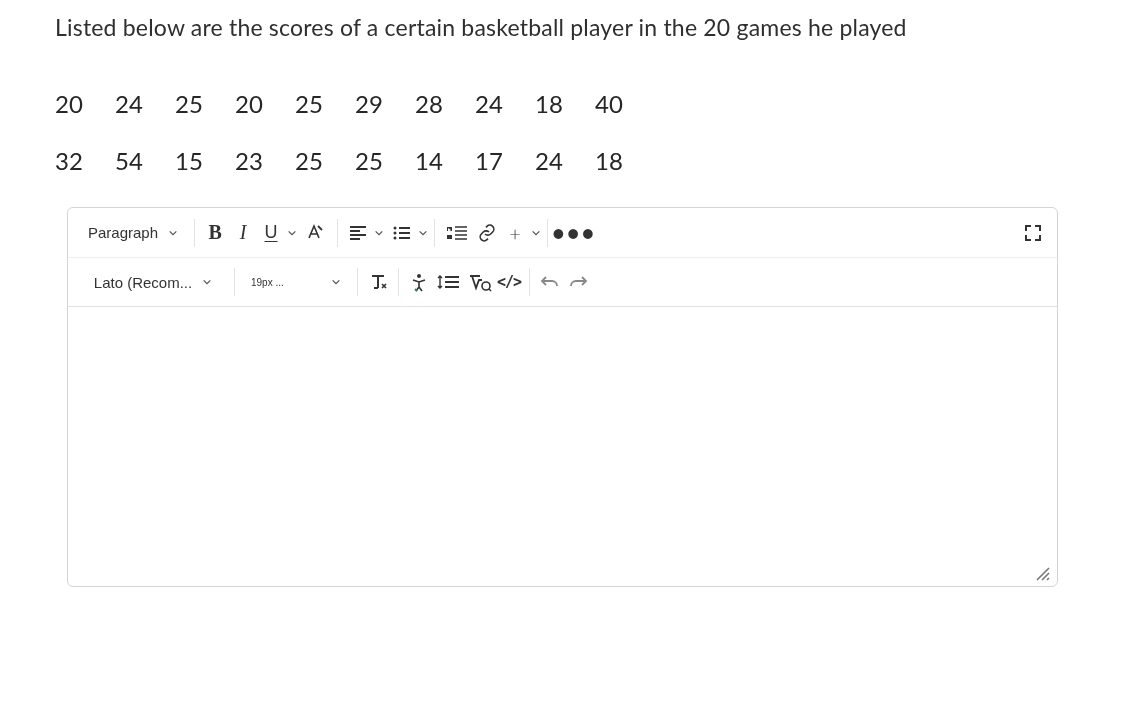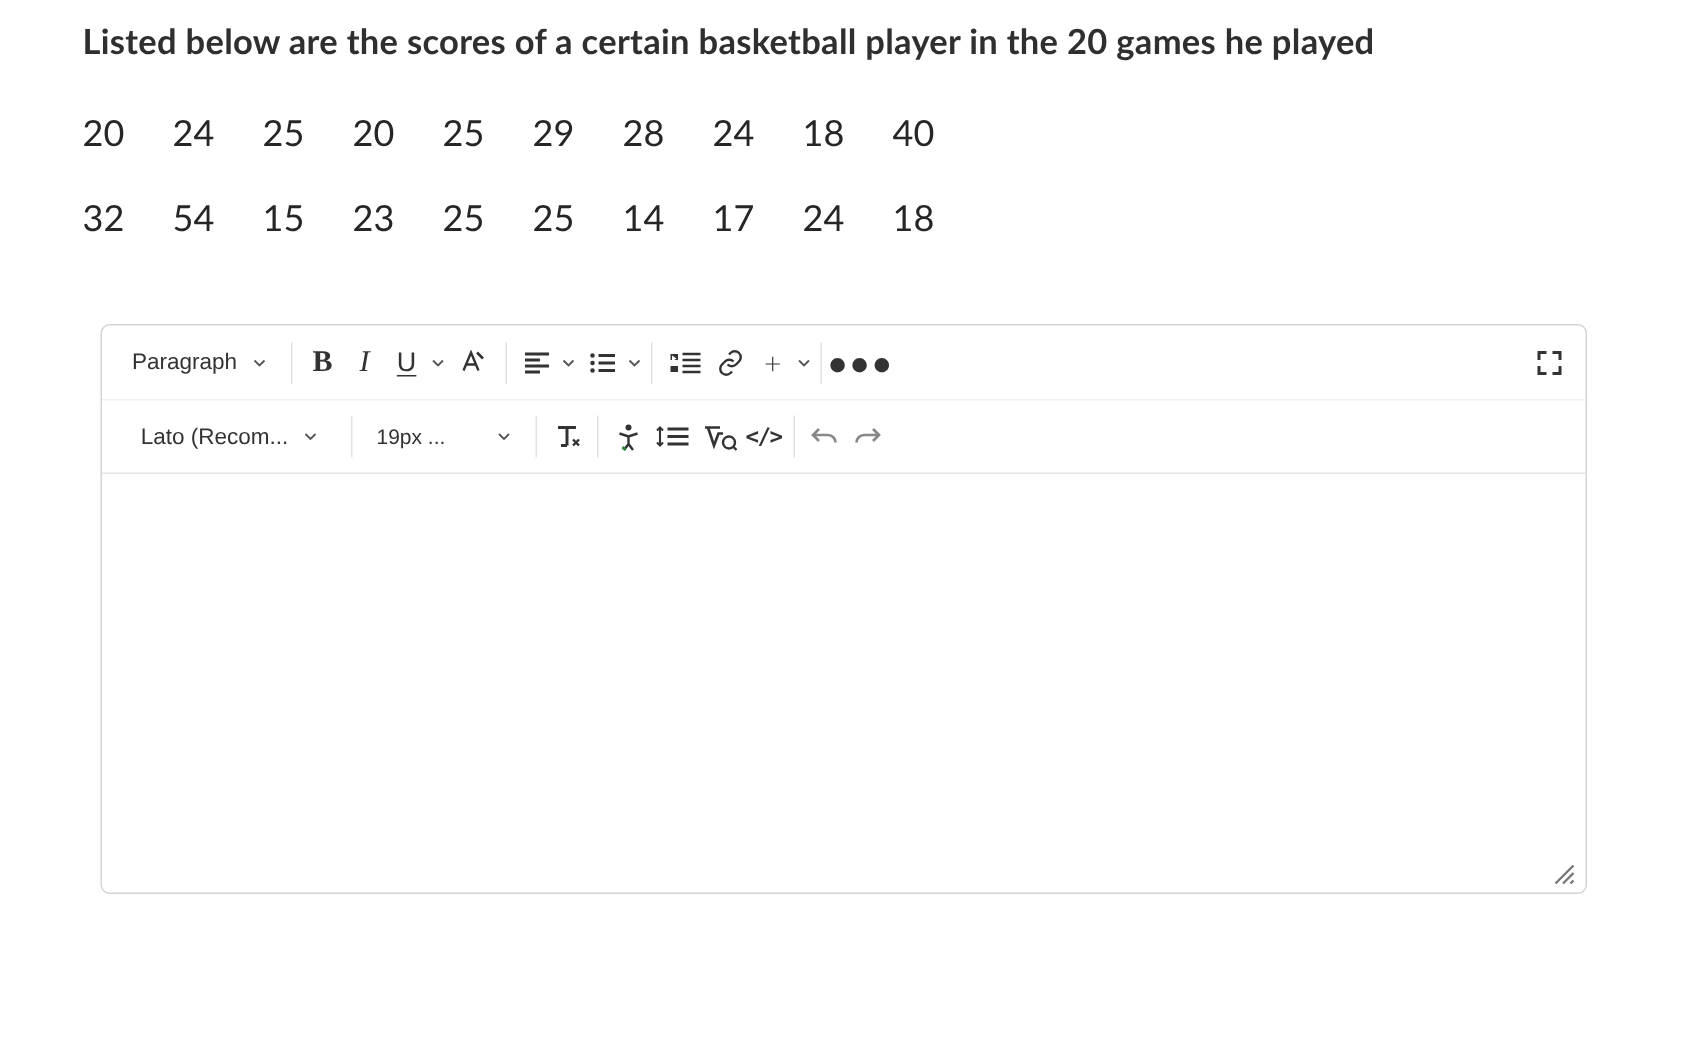--- a/index.html
+++ b/index.html
@@ -1,31 +1,31 @@
 <!DOCTYPE html>
 <html><head>
 <meta charset="utf-8">
 <style>
   *{box-sizing:border-box;margin:0;padding:0}
   html,body{width:1125px;height:705px;background:#fff;font-family:"Segoe UI",Lato,Arial,sans-serif;color:#212121}
   .page{padding:8px 55px 20px 55px}
-  .question{font-size:23px;line-height:38px;color:#2f2f2f;font-weight:700;letter-spacing:.2px}
+  .question{font-size:23px;line-height:38px;color:#2f2f2f;font-weight:400;letter-spacing:.2px}
   .question .line{display:block}
   .redact{display:inline-block;width:150px;height:22px;background:#000;border-radius:10px 8px 6px 10px/50%;vertical-align:middle;margin-left:8px;position:relative}
   .redact::after{content:"";position:absolute;right:-10px;top:2px;width:16px;height:14px;background:#000;border-radius:60% 40% 50% 50%}
-  .data-block{margin-top:28px;font-size:24px;color:#262626}
+  .data-block{margin-top:43px;font-size:24px;color:#262626}
   .data-row{display:flex;gap:0;margin-bottom:28px}
   .data-row span{width:60px;text-align:left}
-  .editor{margin:56px 12px 0 12px;border:1px solid #d4d4d4;border-radius:6px;height:380px;position:relative;background:#fff}
+  .editor{margin:32px 12px 0 12px;border:1px solid #d4d4d4;border-radius:6px;height:380px;position:relative;background:#fff}
   .toolbar{border-bottom:1px solid #e3e3e3;padding:0}
   .tb-row{display:flex;align-items:center;height:49px;padding:0 10px 0 10px}
   .tb-row + .tb-row{border-top:1px solid #efefef}
   .sep{width:1px;height:28px;background:#e3e3e3;margin:0 6px}
   .sel{display:flex;align-items:center;height:34px;border:none;background:none;padding:0 10px;font-size:15px;color:#333;cursor:pointer;gap:10px}
-  .sel.small{font-size:14px}
+  .sel.small{font-size:10px}
   .ic{display:inline-flex;align-items:center;justify-content:center;width:28px;height:28px;color:#333;cursor:pointer;border-radius:3px}
   .ic svg{display:block}
   .chev{width:10px;height:10px}
   .tb-gap{flex:0 0 4px}
   .right-push{margin-left:auto}
   .editor-body{padding:12px 16px;font-size:19px;line-height:1.5;color:#333;min-height:260px;outline:none}
   .resize-handle{position:absolute;right:6px;bottom:4px;width:18px;height:18px;cursor:nwse-resize;color:#888}
   .bold-b{font-family:Georgia,"Times New Roman",serif;font-weight:700;font-size:20px}
   .ital-i{font-family:Georgia,"Times New Roman",serif;font-style:italic;font-size:20px}
   .u-ic{font-family:Arial,sans-serif;font-weight:400;font-size:18px;text-decoration:underline;text-underline-offset:3px}

